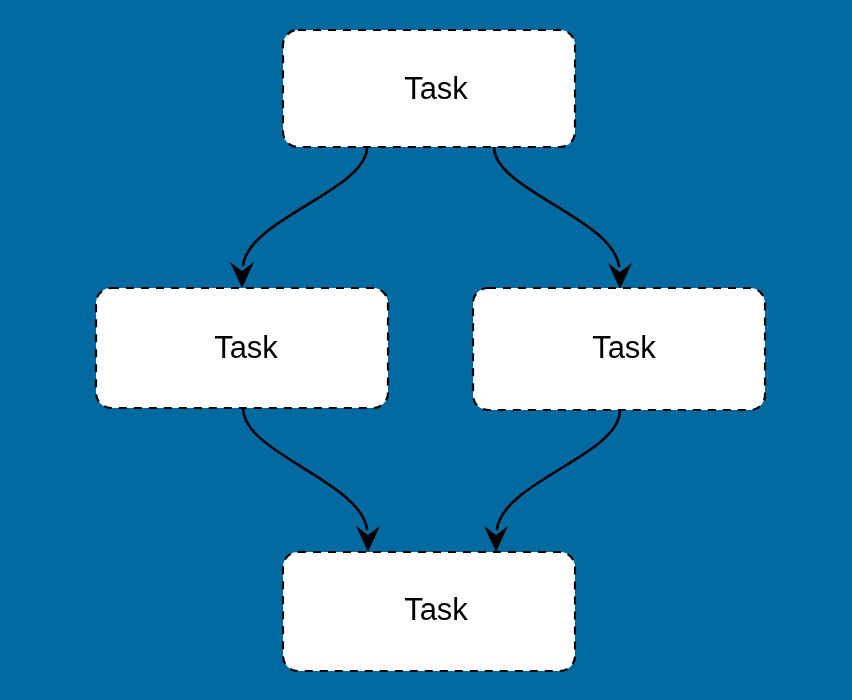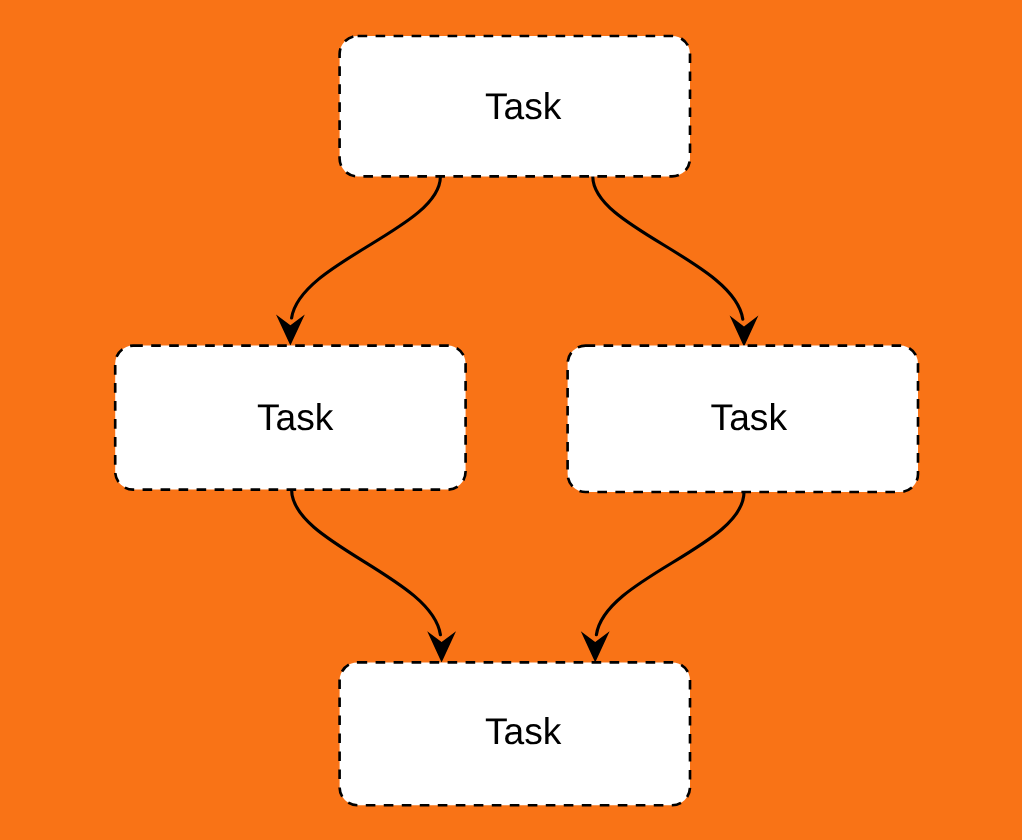--- a/index.html
+++ b/index.html
@@ -10,21 +10,21 @@
   body {
     width: 852px;
     height: 700px;
     overflow: hidden;
     font-family: "Liberation Sans", sans-serif;
   }
   #diagram-root {
     position: relative;
     width: 852px;
     height: 700px;
-    background: #f97316;
+    background: #0369a1;
   }
   #graph-svg {
     display: block;
     width: 852px;
     height: 700px;
   }
   .node-shape {
     fill: #ffffff;
     stroke: #000000;
     stroke-width: 2.2;

